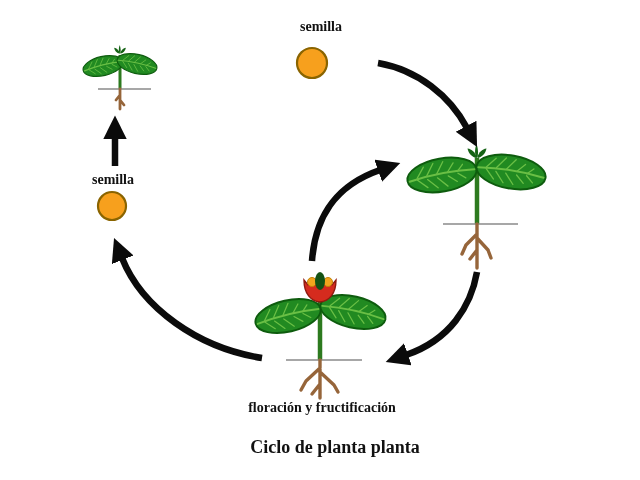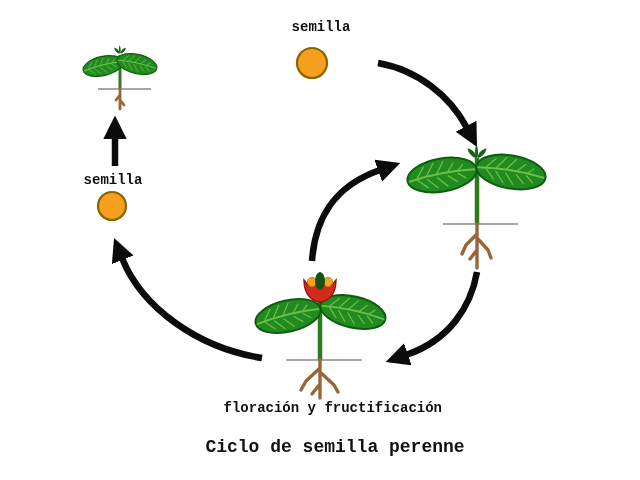--- a/index.html
+++ b/index.html
@@ -1,28 +1,28 @@
 <!DOCTYPE html>
 <html style="--background: #ffffff; --text-color: #111111; --arrow-color: #0b0b0b; --leaf-green: #218a21; --leaf-edge: #0e5c0e; --vein-green: #6abf45; --stem-green: #2d7a1f; --bud-green: #156315; --root-brown: #96653a; --soil-gray: #8a8a8a; --seed-orange: #f7a01d; --seed-edge: #8a6400; --flower-red: #d52b1e; --flower-dark: #8f1a10; --stamen-yellow: #f2a51d; --stamen-edge: #c2820a; --pistil-green: #145214;"><head>
 <meta charset="utf-8">
 <style>
   html,body{margin:0;padding:0;background:#fff;}
   .canvas{
     position:relative;width:640px;height:480px;background:var(--background,#fff);
-    font-family:Liberation Mono, monospace;overflow:hidden;
+    font-family:Liberation Serif, serif;overflow:hidden;
   }
   .canvas svg{position:absolute;left:0;top:0;}
   .lbl{
     position:absolute;font-weight:bold;font-size:14px;line-height:16px;
     color:var(--text-color,#111);text-align:center;
   }
   .lbl-seed-top{left:251px;top:19px;width:140px;}
   .lbl-seed-left{left:43px;top:172px;width:140px;}
   .lbl-vegetative{left:528px;top:209px;width:92px;text-align:left;}
-  .lbl-flowering{left:202px;top:400px;width:240px;text-align:right;}
+  .lbl-flowering{left:202px;top:400px;width:240px;}
   .lbl-title{left:175px;top:436px;width:320px;font-size:18px;line-height:22px;}
   .leafFill{fill:var(--leaf-green);stroke:var(--leaf-edge);stroke-width:2;}
   .vein{stroke:var(--vein-green);stroke-width:2;fill:none;stroke-linecap:round;}
   .vein2{stroke:var(--vein-green);stroke-width:1.3;fill:none;stroke-linecap:round;}
   .stem{stroke:var(--stem-green);fill:none;}
   .budFill{fill:var(--bud-green);}
   .soil{stroke:var(--soil-gray);stroke-width:1.6;fill:none;}
   .root{stroke:var(--root-brown);fill:none;stroke-linecap:round;}
   .seed{fill:var(--seed-orange);stroke:var(--seed-edge);stroke-width:2.2;}
   .arrow{stroke:var(--arrow-color);stroke-width:6.5;fill:none;}
@@ -114,14 +114,14 @@
     </g>
   </svg>
 
   <div class="lbl lbl-seed-top">semilla</div>
 
   <div class="lbl lbl-seed-left">semilla</div>
 
 
   <div class="lbl lbl-flowering">floración y fructificación</div>
 
-  <div class="lbl lbl-title">Ciclo de semilla perenne</div>
+  <div class="lbl lbl-title">Ciclo de planta planta</div>
 </div>
 
 </body></html>

